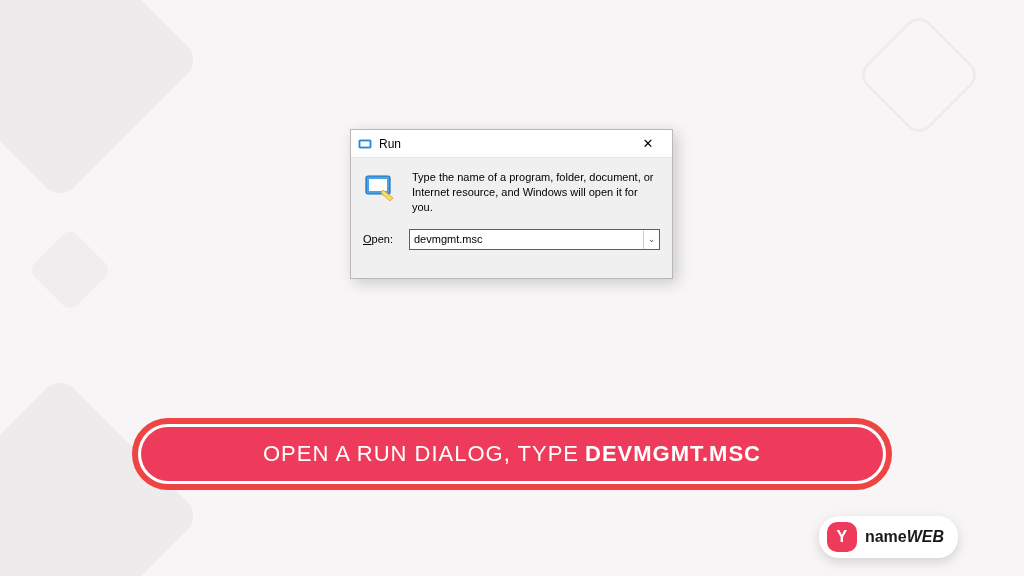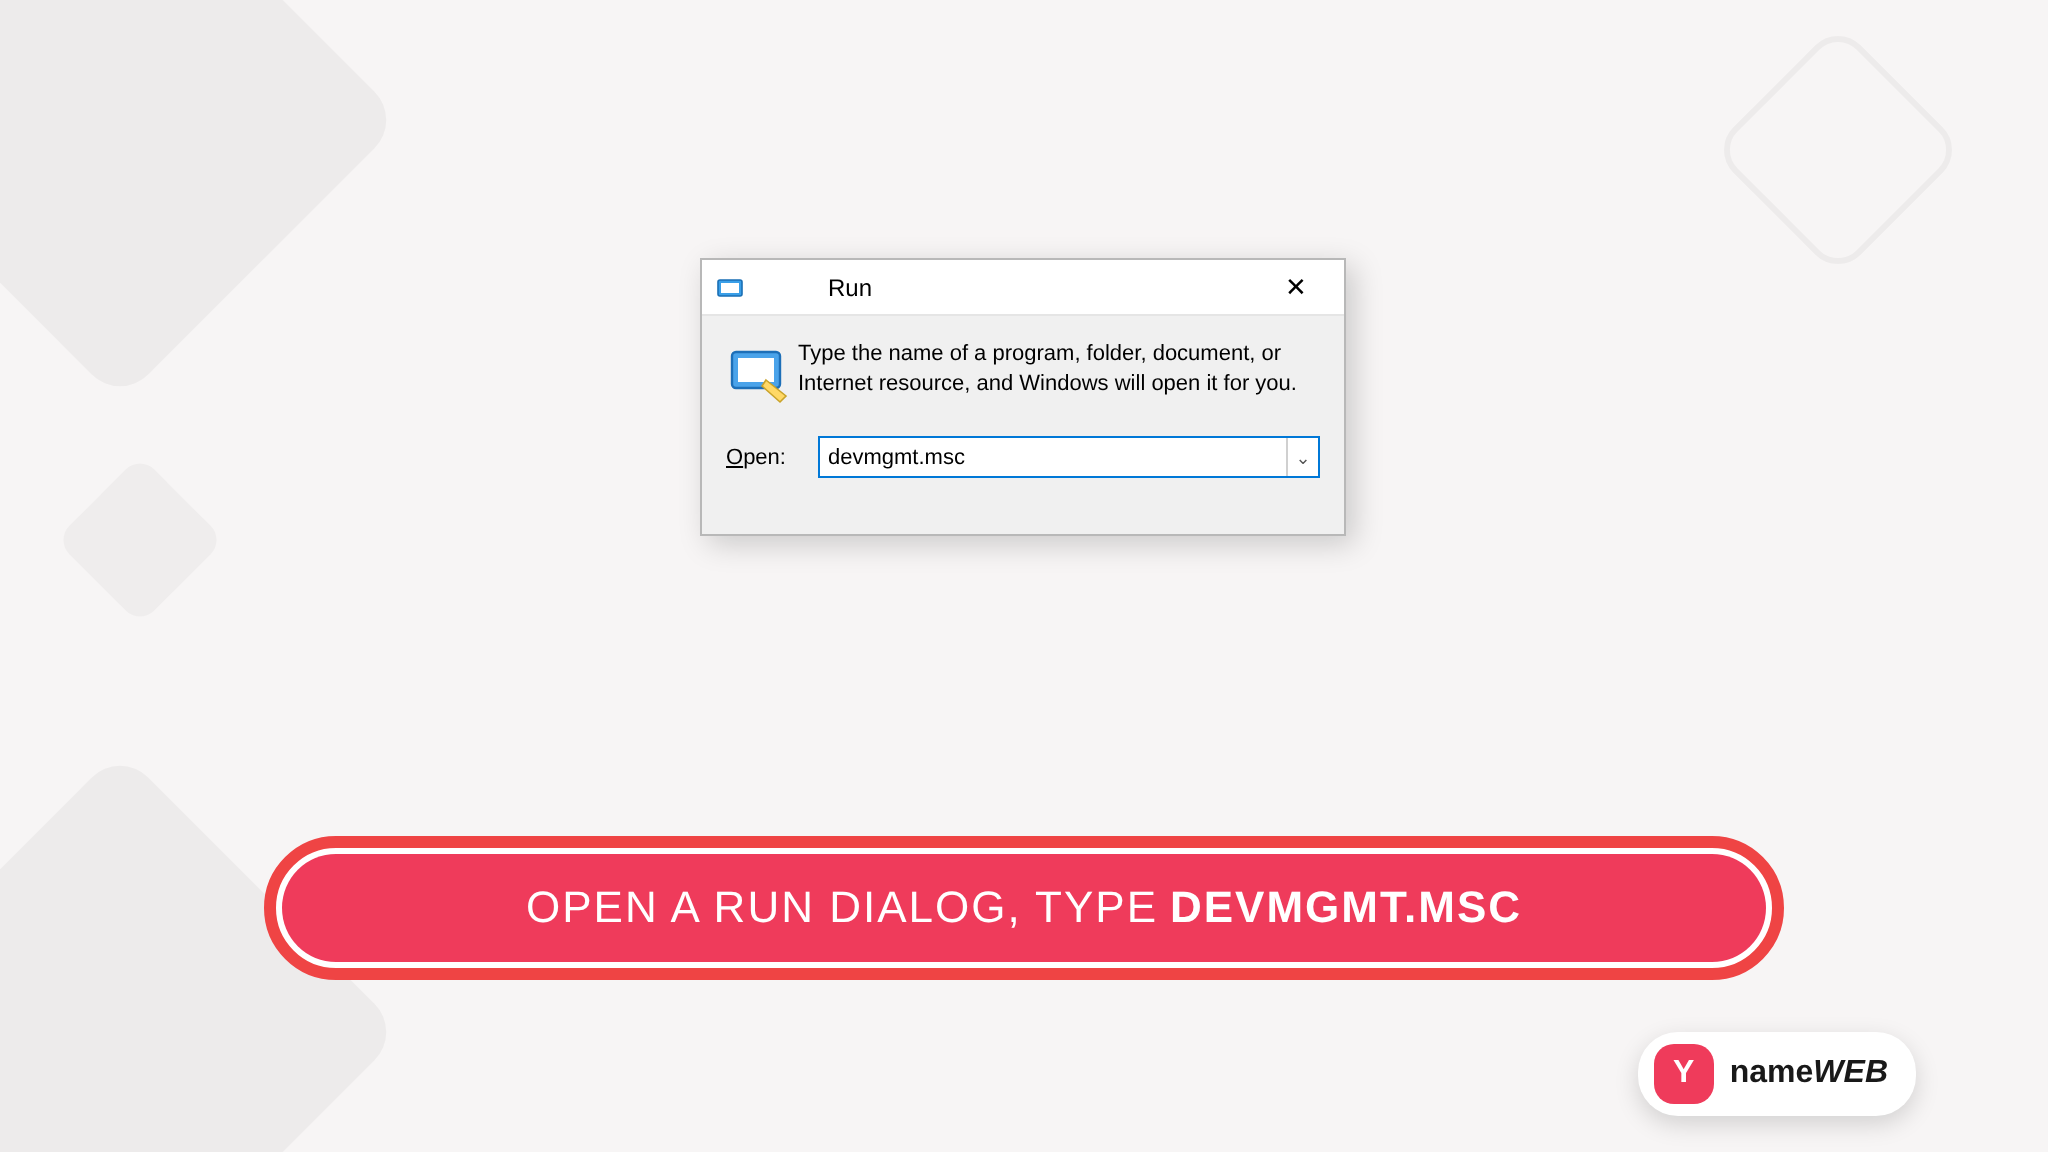--- a/index.html
+++ b/index.html
@@ -28,42 +28,41 @@
     font-size: 11px;
     color: #000;
   }
   .titlebar {
     height: 28px;
     display: flex;
     align-items: center;
     padding: 0 6px;
     background: #fff;
     border-bottom: 1px solid #e5e5e5;
-    gap: 35px;
   }
   .titlebar .app-icon {
     width: 16px; height: 16px;
     display: inline-flex; align-items: center; justify-content: center;
     margin-right: 6px;
   }
   .titlebar .title { font-size: 12px; }
   .titlebar .spacer { flex: 1; }
   .close-btn {
     width: 36px; height: 22px;
     display: inline-flex; align-items: center; justify-content: center;
     font-size: 13px; line-height: 1;
     background: transparent;
     border: none;
     cursor: pointer;
   }
   .dialog-body {
     background: #f0f0f0;
     padding: 12px 12px 10px 12px;
   }
-  .desc-row { display: flex; gap: 2px; margin-bottom: 14px; }
+  .desc-row { display: flex; gap: 15px; margin-bottom: 14px; }
   .run-icon {
     width: 34px; height: 34px; flex: none;
     display: inline-flex; align-items: center; justify-content: center;
   }
   .desc-text { font-size: 11px; line-height: 1.35; color: #000; }
   .open-row { display: flex; align-items: center; gap: 8px; margin-bottom: 18px; }
   .open-label { font-size: 11px; width: 38px; }
   .open-label .u { text-decoration: underline; }
   .open-input-wrap {
     flex: 1; position: relative;

